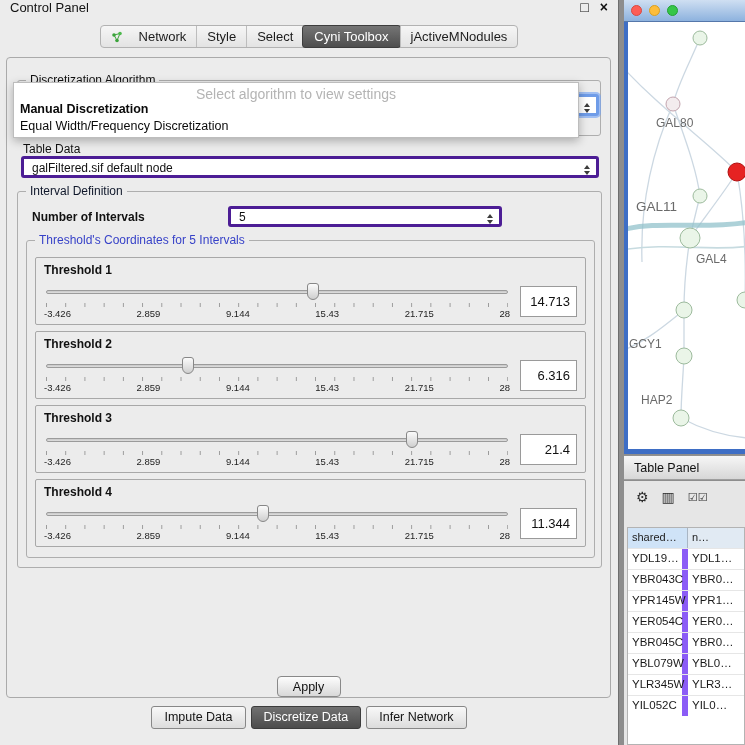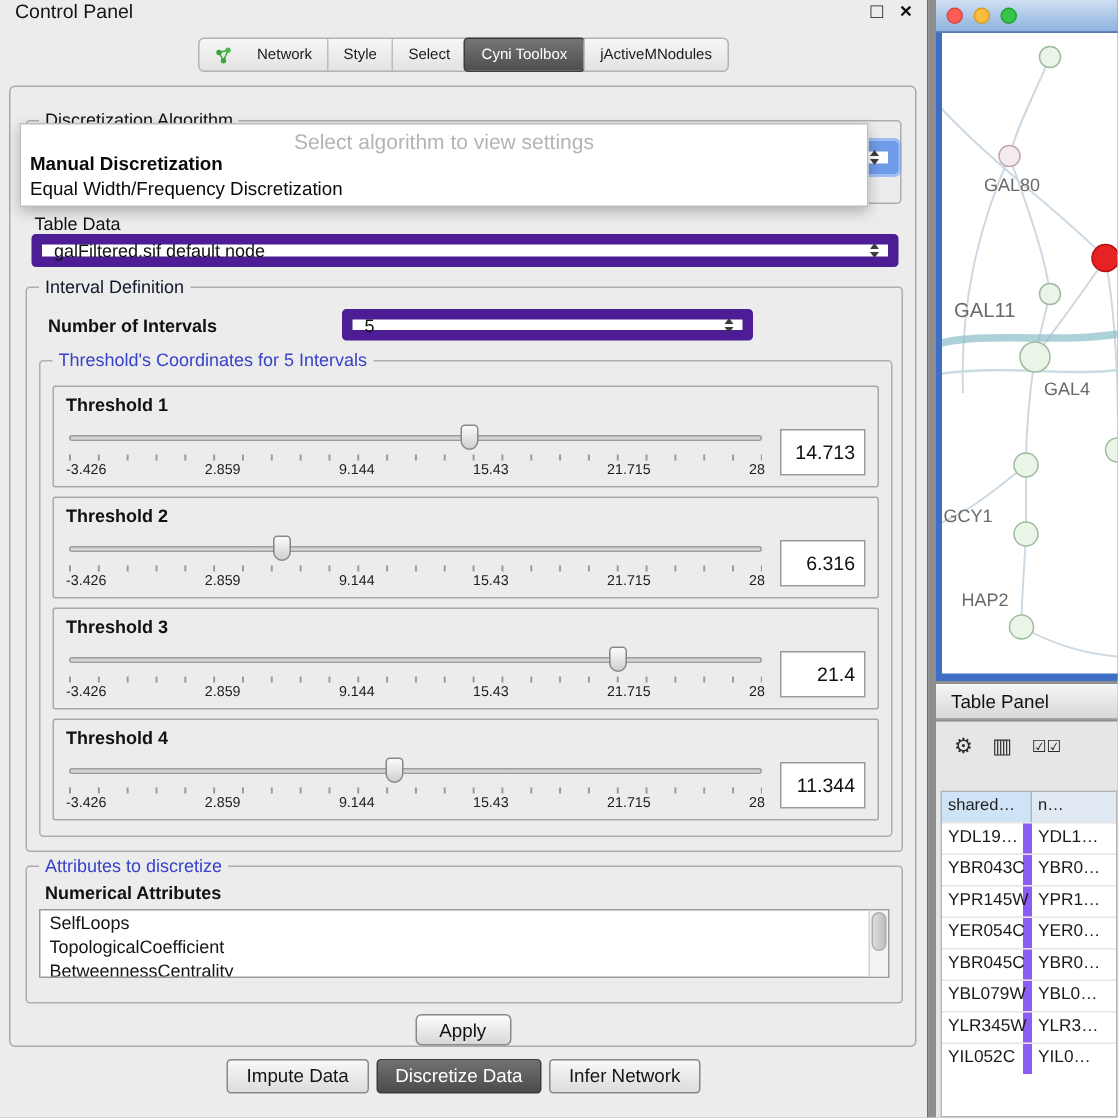--- a/index.html
+++ b/index.html
@@ -3,28 +3,28 @@
 <meta charset="utf-8">
 <style>
 *{box-sizing:border-box;margin:0;padding:0}
 body{width:745px;height:745px;overflow:hidden;background:#8d8d8d;font-family:"Liberation Sans",sans-serif;position:relative}
 .panel-left{position:absolute;left:0;top:0;width:619px;height:745px;background:#ececec;border-right:1px solid #6e6e6e}
 .titlebar{height:25px;display:flex;align-items:flex-start;padding:0 10px;font-size:13px;color:#131313}
 .titlebar .sp{flex:1}
 .winbtn{margin-left:11px;font-size:14px;line-height:1;color:#111}
 .tabsrow{display:flex;justify-content:center}
 .tabspill{display:flex;align-items:stretch;border:1px solid #b2b2b2;border-radius:4px;background:linear-gradient(#f6f6f6,#e3e3e3);height:23px}
-.tab{display:flex;align-items:center;gap:16px;font-size:10px;color:#1c1c1c;padding:0 10px;border-left:1px solid #bdbdbd}
+.tab{display:flex;align-items:center;gap:16px;font-size:13px;color:#1c1c1c;padding:0 10px;border-left:1px solid #bdbdbd}
 .tab:first-child{border-left:none}
 .tab.active{background:linear-gradient(#757575,#4e4e4e);color:#fff;border-radius:3px;border:1px solid #3d3d3d;margin:-1px;padding:0 11px}
 .content{position:absolute;left:6px;right:7px;top:57px;bottom:47px;border:1px solid #aaa;border-radius:4px;background:#ececec}
 .group{position:absolute;border:1px solid #aeaeae;border-radius:3px}
 .gtitle{position:absolute;top:-8px;left:8px;background:#ececec;padding:0 4px;font-size:12px;white-space:nowrap}
 .t-green{color:#0f172a}.t-blue{color:#3742c8}.t-dark{color:#111}
-.combo{position:absolute;display:flex;align-items:center;background:#fff;border:7px solid #4c1d95;border-radius:3px;font-size:12px;color:#111;padding-left:8px}
+.combo{position:absolute;display:flex;align-items:flex-end;background:#fff;border:3px solid #4c1d95;border-radius:3px;font-size:12px;color:#111;padding-left:8px}
 .spin{margin-left:auto;display:flex;flex-direction:column;align-items:center;gap:2px;padding:0 6px}
 .tu{width:0;height:0;border-left:3.5px solid transparent;border-right:3.5px solid transparent;border-bottom:4px solid #3c3c3c}
 .td2{width:0;height:0;border-left:3.5px solid transparent;border-right:3.5px solid transparent;border-top:4px solid #3c3c3c}
 .focusring{box-shadow:0 0 0 2px rgba(110,160,245,.6);border-color:#6f9ce8}
 .popup{position:absolute;left:6px;top:24px;width:566px;height:56px;background:#fff;border:1px solid #bdbdbd;box-shadow:0 3px 9px rgba(0,0,0,.28);z-index:6}
 .pop-ph{text-align:center;color:#b4b4b4;font-size:14px;padding-top:3px;height:18px}
 .pop-opt{font-size:12.5px;color:#0a0a0a;padding:1px 0 0 6px;height:17px}
 .lbl{position:absolute;font-size:12px;color:#111}
 .b{font-weight:bold}
 .tpanel{position:absolute;left:8px;right:8px;border:1px solid #a8a8a8;border-radius:2px;background:#ececec;height:68px}
@@ -218,32 +218,20 @@
                 <span>21.715</span>
                 <span>28</span>
               </div>
             </div>
             <div class="valuebox">11.344</div>
           </div>
         </div>
       </div>
     </div>
 
-    <div class="group" style="left:10px;top:519px;width:585px;height:92px">
-      <span class="gtitle t-blue">Attributes to discretize</span>
-      <div class="lbl b" style="left:12px;top:10px">Numerical Attributes</div>
-      <div class="listbox">
-        <div class="litem">SelfLoops</div>
-        <div class="litem">TopologicalCoefficient</div>
-        <div class="litem">BetweennessCentrality</div>
-        <div class="vscroll">
-            <div class="vthumb"></div>
-          </div>
-      </div>
-    </div>
 
     <div class="applybtn">Apply</div>
   </div>
 
   <div class="bottomtabs">
     <div class="btab">Impute Data</div>
     <div class="btab active">Discretize Data</div>
     <div class="btab">Infer Network</div>
   </div>
 </div>

